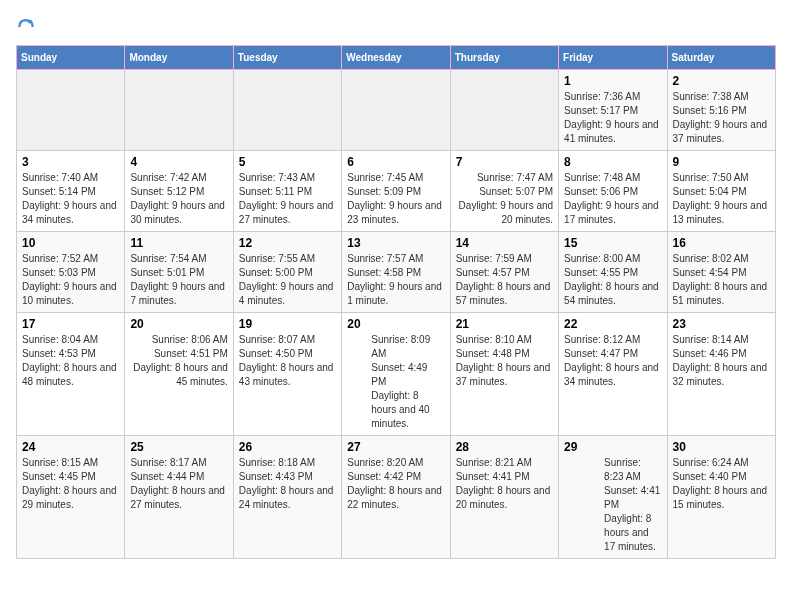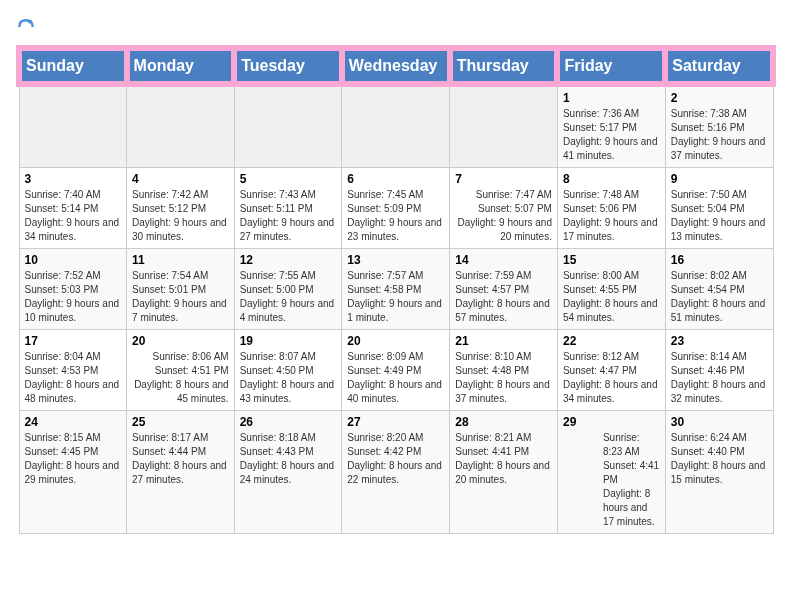--- a/index.html
+++ b/index.html
@@ -50,23 +50,23 @@
     table {
       width: 100%;
       border-collapse: collapse;
       font-size: 11px;
     }
     thead tr th {
       background: #4a7fc1;
       color: #fff;
       padding: 6px 4px;
       text-align: left;
-      font-size: 16px;
+      font-size: 10px;
       font-weight: bold;
-      border: 6px solid #f9a8d4;
+      border: 1px solid #f9a8d4;
     }
     tbody tr td {
       border: 1px solid #ccc;
       vertical-align: top;
       padding: 4px 5px;
       min-height: 80px;
       height: 80px;
       width: 108px;
     }
     tbody tr:nth-child(odd) td {
@@ -244,21 +244,21 @@
 Daylight: 8 hours and 45 minutes.</div>
         </td>
         <td>
           <span class="day-num">19</span>
           <div class="day-info" style="white-space: pre-line;">Sunrise: 8:07 AM
 Sunset: 4:50 PM
 Daylight: 8 hours and 43 minutes.</div>
         </td>
         <td>
           <span class="day-num">20</span>
-          <div class="day-info" style="white-space: pre-line;">Sunrise: 8:09 AM
+          <div class="day-info" style="white-space: pre-line; margin-left: 24px;">Sunrise: 8:09 AM
 Sunset: 4:49 PM
 Daylight: 8 hours and 40 minutes.</div>
         </td>
         <td>
           <span class="day-num">21</span>
           <div class="day-info" style="white-space: pre-line;">Sunrise: 8:10 AM
 Sunset: 4:48 PM
 Daylight: 8 hours and 37 minutes.</div>
         </td>
         <td>

